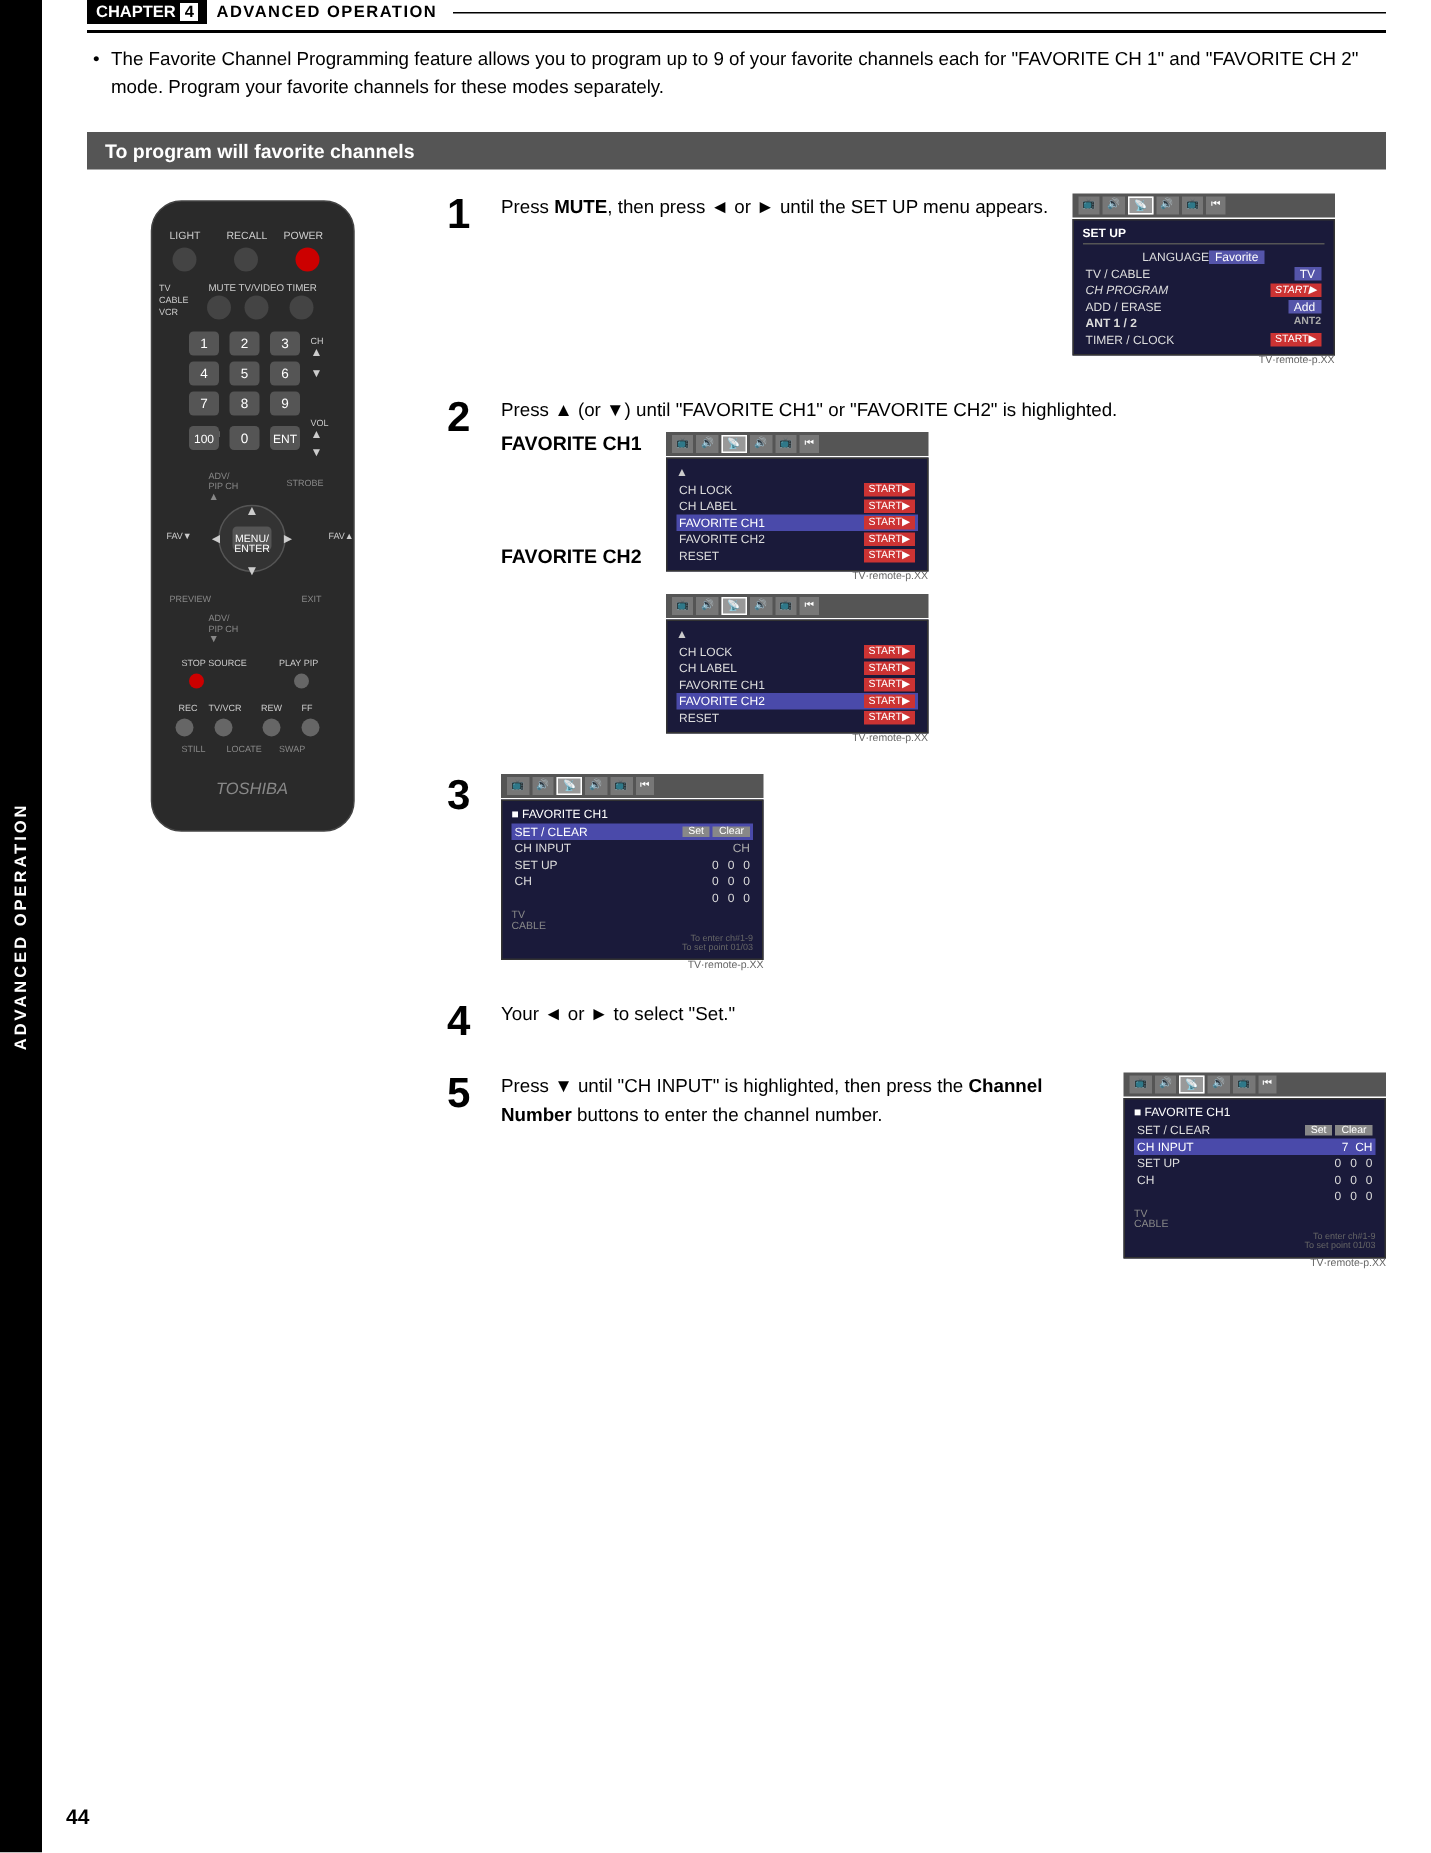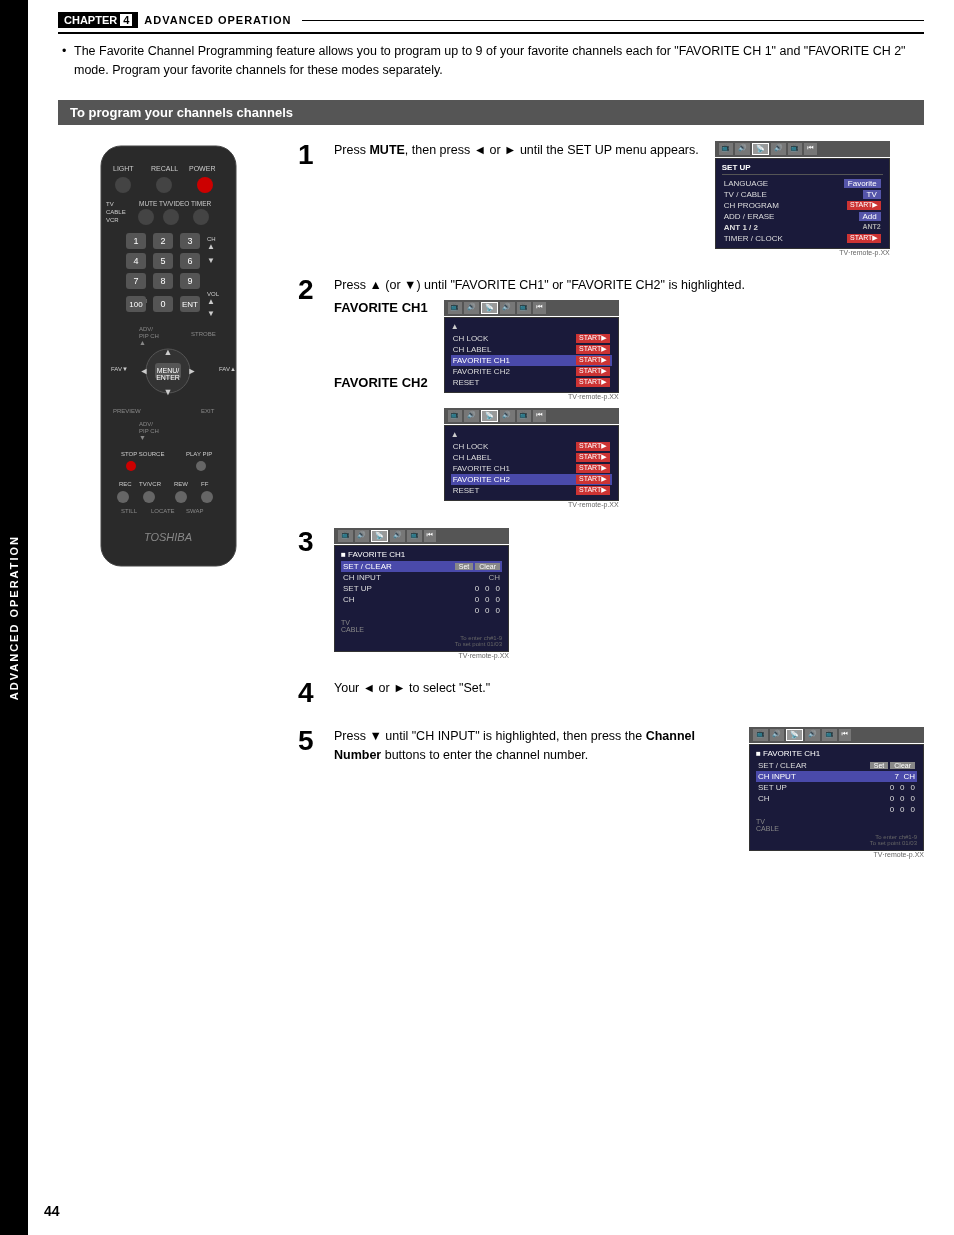--- a/index.html
+++ b/index.html
@@ -38,21 +38,20 @@
     
     .main {
       margin-left: 28px;
       padding: 0 30px 30px 30px;
     }
 
     
     .chapter-header {
       display: flex;
       align-items: center;
-      padding-top: 12px;
       margin-bottom: 8px;
       border-bottom: 2px solid #000;
       padding-bottom: 4px;
     }
     .chapter-box {
       background: #000;
       color: #fff;
       font-size: 11px;
       font-weight: bold;
       padding: 2px 6px;
@@ -192,21 +191,21 @@
       <span>CHAPTER</span>
       <span style="background:#fff;color:#000;padding:0 3px;">4</span>
     </span>
     <span class="chapter-title-text">ADVANCED OPERATION</span>
     <div class="chapter-line"></div>
   </div>
 
 
   <div class="intro-text">The Favorite Channel Programming feature allows you to program up to 9 of your favorite channels each for "FAVORITE CH 1" and "FAVORITE CH 2" mode. Program your favorite channels for these modes separately.</div>
 
-  <div class="section-header">To program your channels channels</div>
+  <div class="section-header">To program will favorite channels</div>
 
   <div class="content-area">
 
     <div class="remote-area">
       <div class="remote-container">
         
         <svg width="195" height="430" viewBox="0 0 195 430">
 
           <rect x="30" y="5" width="135" height="420" rx="20" ry="20" fill="#2a2a2a" stroke="#444" stroke-width="1"></rect>
 
@@ -330,29 +329,29 @@
               <div style="background:#555;display:flex;gap:2px;padding:2px 4px;width:175px;margin-bottom:1px;">
                 <span style="background:#777;color:#fff;padding:1px 3px;font-size:7px;">📺</span>
                 <span style="background:#777;color:#fff;padding:1px 3px;font-size:7px;">🔊</span>
                 <span style="background:#999;color:#fff;padding:1px 3px;font-size:7px;border:1px solid #fff;">📡</span>
                 <span style="background:#777;color:#fff;padding:1px 3px;font-size:7px;">🔊</span>
                 <span style="background:#777;color:#fff;padding:1px 3px;font-size:7px;">📺</span>
                 <span style="background:#777;color:#fff;padding:1px 3px;font-size:7px;">⏮</span>
               </div>
               <div style="background:#1a1a3a;width:175px;padding:4px 6px;border:1px solid #333;">
                 <div style="color:#fff;font-size:8px;font-weight:bold;margin-bottom:3px;border-bottom:1px solid #555;padding-bottom:2px;">SET UP</div>
-                <div style="display:flex;justify-content:space-between;font-size:8px;color:#ddd;padding:1px 2px;">
+                <div style="display:flex;justify-content:center;font-size:8px;color:#ddd;padding:1px 2px;">
                   <span>LANGUAGE</span>
                     <span style="background:#55a;color:#fff;padding:0 4px;">Favorite</span>
                 </div>
                 <div style="display:flex;justify-content:space-between;font-size:8px;color:#ddd;padding:1px 2px;">
                   <span>TV / CABLE</span>
                     <span style="background:#55a;color:#fff;padding:0 4px;">TV</span>
                 </div>
-                <div style="display:flex;justify-content:space-between;font-size:8px;color:#ddd;padding:1px 2px;">
+                <div style="display:flex;justify-content:space-between;font-size:8px;color:#ddd;padding:1px 2px;font-style:italic;">
                   <span>CH  PROGRAM</span>
                     <span style="background:#c33;color:#fff;padding:0 3px;font-size:7px;">START▶</span>
                 </div>
                 <div style="display:flex;justify-content:space-between;font-size:8px;color:#ddd;padding:1px 2px;">
                   <span>ADD / ERASE</span>
                     <span style="background:#55a;color:#fff;padding:0 4px;">Add</span>
                 </div>
                 <div style="display:flex;justify-content:space-between;font-size:8px;color:#ddd;padding:1px 2px;font-weight:bold;">
                   <span>ANT 1 / 2</span>
                     <span style="color:#aaa;font-size:7px;">ANT2</span>

